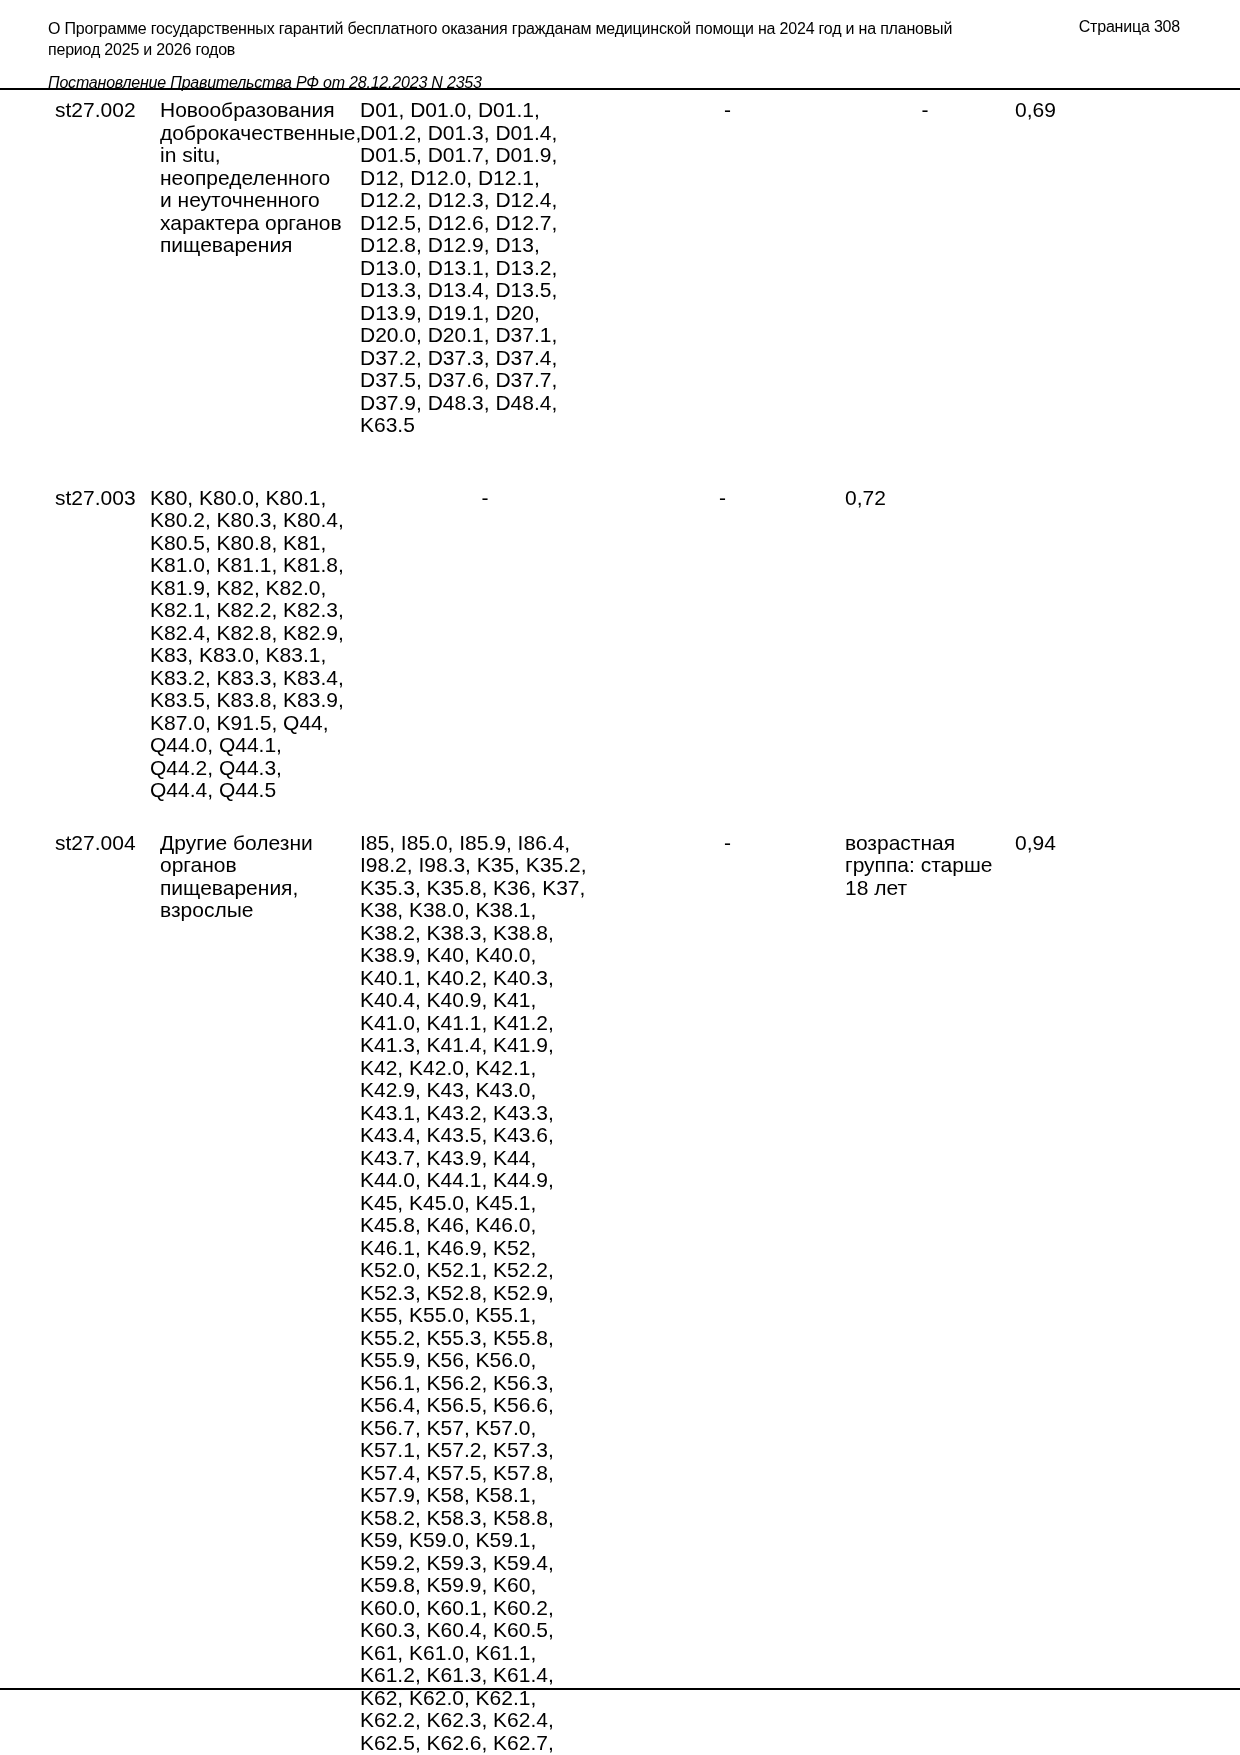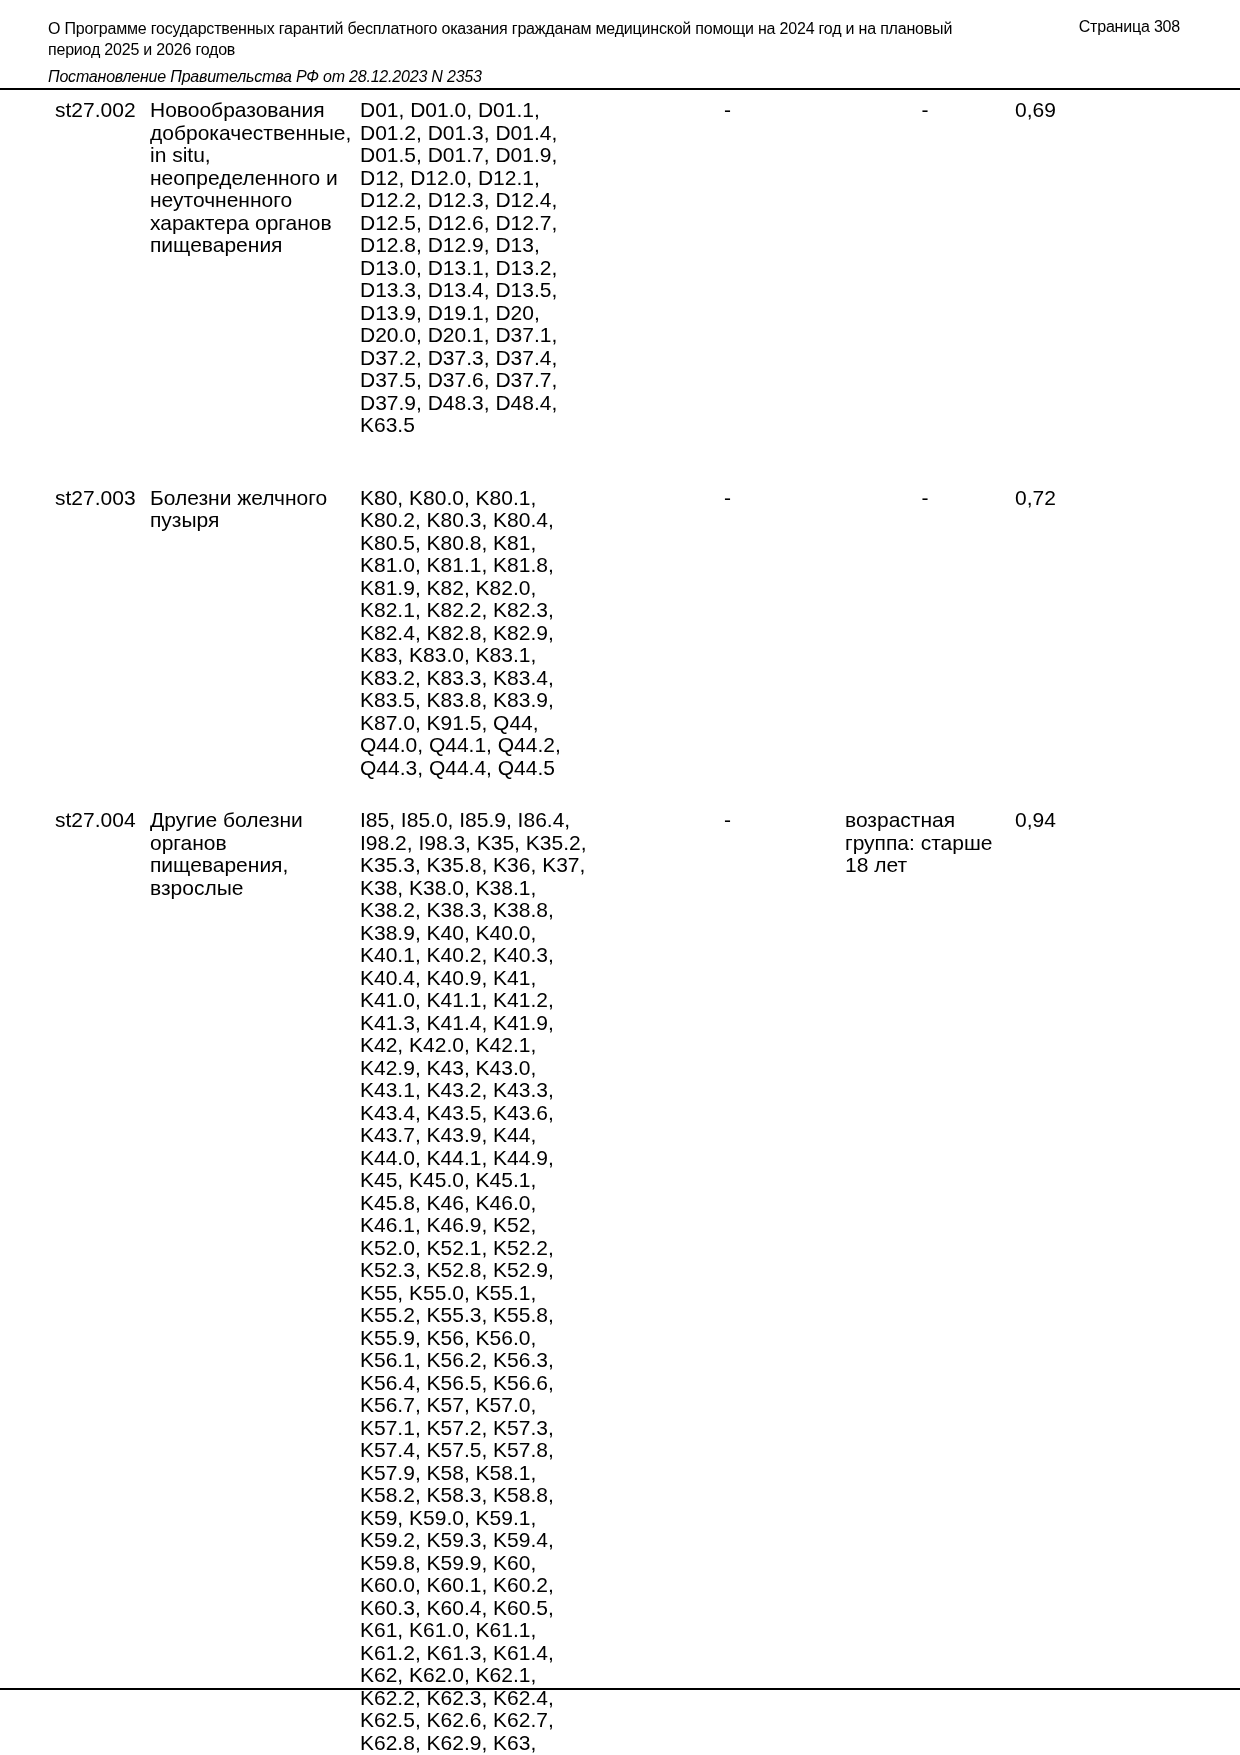--- a/index.html
+++ b/index.html
@@ -14,32 +14,32 @@
   
   .header{position:absolute;top:18px;left:48px;right:48px;}
   .header-title{
     width:960px;font-size:16px;line-height:21px;letter-spacing:-0.2px;
   }
   .page-label{
     position:absolute;top:0;right:12px;
     font-size:16px;letter-spacing:-0.2px;white-space:nowrap;
   }
   .header-subtitle{
-    margin-top:6px;font-style:italic;font-size:16px;line-height:21px;letter-spacing:-0.2px;
+    margin-top:12px;font-style:italic;font-size:16px;line-height:21px;letter-spacing:-0.2px;
   }
   .rule{position:absolute;left:0;width:1240px;height:2px;background:#000;}
   .rule-top{top:88px;}
   .rule-bottom{top:1688px;}
   
   .doc-table{position:absolute;top:99px;left:48px;font-size:21px;line-height:22.5px;}
   .t-row{display:grid;grid-template-columns:102px 210px 250px 235px 170px 85px;align-items:start;}
   .t-row.gap-lg{margin-bottom:50px;}
   .t-row.gap-sm{margin-bottom:30px;}
   .c-id{padding-left:7px;}
-  .c-name{padding-right:14px;}
+  .c-name{padding-right:14px;margin-left:10px;}
   .c-codes{padding-right:10px;}
   .c-m1{text-align:center;}
   .c-m2{padding-right:10px;}
   .c-m2.centered{text-align:center;}
   .c-val{}
   
   .footer{position:absolute;top:1697px;left:43px;right:40px;
     font-size:16px;line-height:22px;letter-spacing:-0.2px;}
   .footer-notice{padding-left:178px;}
   .footer-source{}
@@ -63,21 +63,20 @@
       <div class="c-id">st27.002</div>
       <div class="c-name">Новообразования доброкачественные, in situ, неопределенного и неуточненного характера органов пищеварения</div>
       <div class="c-codes">D01, D01.0, D01.1, D01.2, D01.3, D01.4, D01.5, D01.7, D01.9, D12, D12.0, D12.1, D12.2, D12.3, D12.4, D12.5, D12.6, D12.7, D12.8, D12.9, D13, D13.0, D13.1, D13.2, D13.3, D13.4, D13.5, D13.9, D19.1, D20, D20.0, D20.1, D37.1, D37.2, D37.3, D37.4, D37.5, D37.6, D37.7, D37.9, D48.3, D48.4, K63.5</div>
       <div class="c-m1">-</div>
       <div class="c-m2 centered">-</div>
       <div class="c-val">0,69</div>
     </div>
 
     <div class="t-row gap-sm">
       <div class="c-id">st27.003</div>
-      <div class="c-name">Болезни желчного пузыря</div>
       <div class="c-codes">K80, K80.0, K80.1, K80.2, K80.3, K80.4, K80.5, K80.8, K81, K81.0, K81.1, K81.8, K81.9, K82, K82.0, K82.1, K82.2, K82.3, K82.4, K82.8, K82.9, K83, K83.0, K83.1, K83.2, K83.3, K83.4, K83.5, K83.8, K83.9, K87.0, K91.5, Q44, Q44.0, Q44.1, Q44.2, Q44.3, Q44.4, Q44.5</div>
       <div class="c-m1">-</div>
       <div class="c-m2 centered">-</div>
       <div class="c-val">0,72</div>
     </div>
 
     <div class="t-row">
       <div class="c-id">st27.004</div>
       <div class="c-name">Другие болезни органов пищеварения, взрослые</div>
       <div class="c-codes">I85, I85.0, I85.9, I86.4, I98.2, I98.3, K35, K35.2, K35.3, K35.8, K36, K37, K38, K38.0, K38.1, K38.2, K38.3, K38.8, K38.9, K40, K40.0, K40.1, K40.2, K40.3, K40.4, K40.9, K41, K41.0, K41.1, K41.2, K41.3, K41.4, K41.9, K42, K42.0, K42.1, K42.9, K43, K43.0, K43.1, K43.2, K43.3, K43.4, K43.5, K43.6, K43.7, K43.9, K44, K44.0, K44.1, K44.9, K45, K45.0, K45.1, K45.8, K46, K46.0, K46.1, K46.9, K52, K52.0, K52.1, K52.2, K52.3, K52.8, K52.9, K55, K55.0, K55.1, K55.2, K55.3, K55.8, K55.9, K56, K56.0, K56.1, K56.2, K56.3, K56.4, K56.5, K56.6, K56.7, K57, K57.0, K57.1, K57.2, K57.3, K57.4, K57.5, K57.8, K57.9, K58, K58.1, K58.2, K58.3, K58.8, K59, K59.0, K59.1, K59.2, K59.3, K59.4, K59.8, K59.9, K60, K60.0, K60.1, K60.2, K60.3, K60.4, K60.5, K61, K61.0, K61.1, K61.2, K61.3, K61.4, K62, K62.0, K62.1, K62.2, K62.3, K62.4, K62.5, K62.6, K62.7, K62.8, K62.9, K63, K63.0, K63.1, K63.2, K63.3, K63.4, K63.8, K63.9, K64, K64.0, K64.1, K64.2, K64.3, K64.4, K64.5, K64.8, K64.9, K65, K65.0, K65.8, K65.9, K66, K66.0, K66.1, K66.2, K66.8, K66.9, K67, K67.0, K67.1, K67.2, K67.3, K67.8, K90, K90.0, K90.1,</div>

